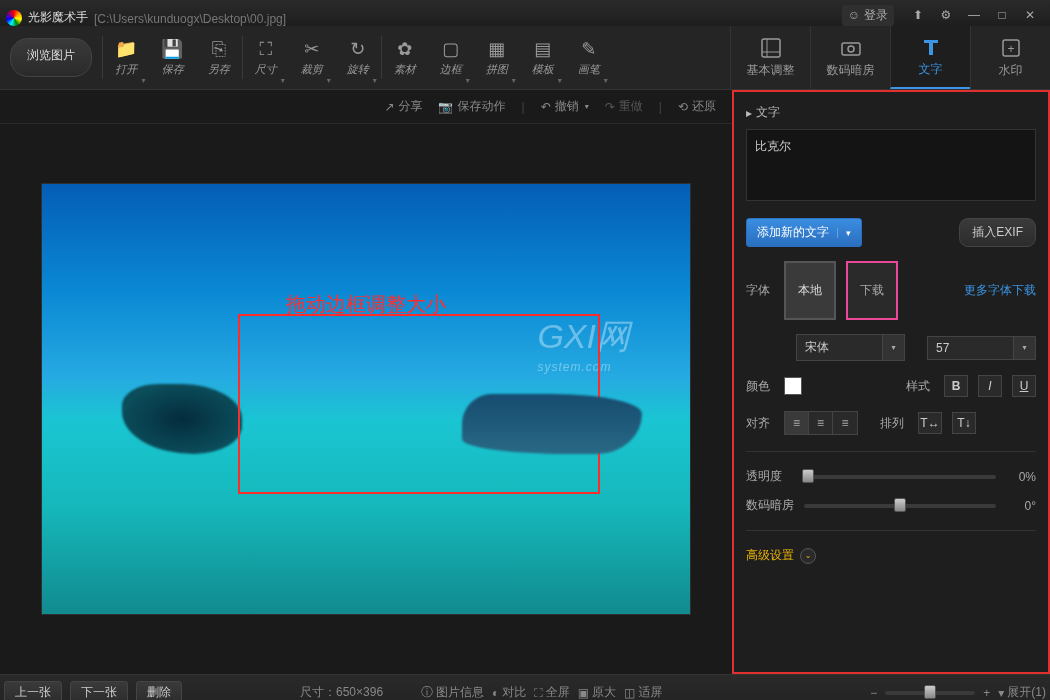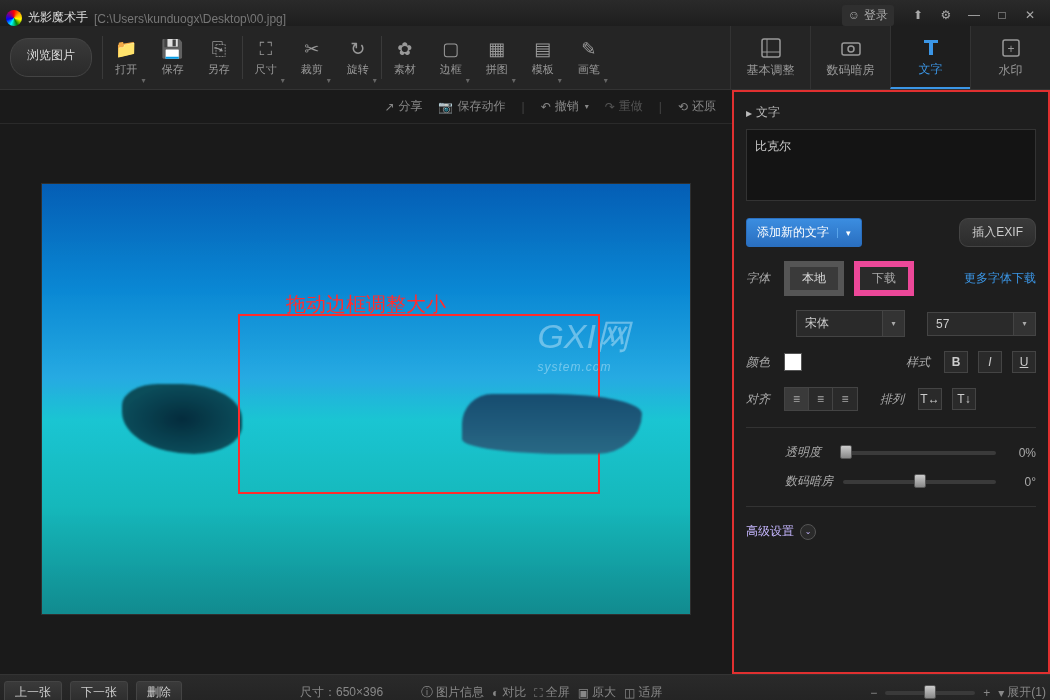--- a/index.html
+++ b/index.html
@@ -13,21 +13,21 @@
     .titlebar-right { margin-left: auto; display: flex; align-items: center; }
     .login-btn { display: flex; align-items: center; gap: 4px; padding: 2px 6px; background: #2f2f2f; border-radius: 3px; margin-right: 10px; cursor: pointer; }
     .win-btn { width: 28px; height: 22px; display: flex; align-items: center; justify-content: center; color: #aaa; cursor: pointer; }
     
     
     .main-toolbar { height: 64px; background: #252525; display: flex; border-bottom: 1px solid #333; }
     .browse-btn { margin: 12px 10px; padding: 8px 16px; background: linear-gradient(#3a3a3a, #2a2a2a); border: 1px solid #444; border-radius: 18px; color: #ddd; cursor: pointer; }
     .tool-divider { width: 1px; background: #3a3a3a; margin: 10px 0; }
     .tool-item { display: flex; flex-direction: column; align-items: center; justify-content: center; padding: 0 12px; cursor: pointer; color: #999; position: relative; }
     .tool-icon { font-size: 18px; margin-bottom: 2px; }
-    .tool-label { font-size: 11px; }
+    .tool-label { font-size: 11px; font-style: italic; }
     .tool-arrow { position: absolute; bottom: 4px; right: 4px; font-size: 8px; color: #666; }
     
     
     .mode-tabs { display: flex; margin-left: auto; }
     .mode-tab { width: 80px; display: flex; flex-direction: column; align-items: center; justify-content: center; cursor: pointer; color: #999; border-left: 1px solid #333; }
     .mode-tab.active { color: #3b96e6; border-bottom: 2px solid #3b96e6; background: #1e1e1e; }
     .mode-tab svg { width: 24px; height: 24px; margin-bottom: 2px; }
     
     
     .content { display: flex; height: 584px; }
@@ -51,46 +51,46 @@
     .right-panel { width: 318px; background: #1e1e1e; border: 2px solid #e03030; padding: 8px 12px; }
     .panel-header { color: #bbb; padding: 4px 0; display: flex; align-items: center; gap: 4px; font-size: 12px; }
     .text-input-box { width: 100%; height: 72px; background: #141414; border: 1px solid #333; color: #ccc; padding: 8px; font-size: 12px; resize: none; margin-top: 4px; }
     
     .btn-row { display: flex; gap: 6px; margin-top: 14px; align-items: center; }
     .blue-btn { background: linear-gradient(#3b8de0, #2a6fc0); color: #fff; border:1px solid #2a6fc0; border-radius: 3px; padding: 5px 10px; font-size: 12px; cursor: pointer; display:flex; align-items:center; }
     .blue-btn-arrow { border-left:1px solid #5aa5ea; margin-left:8px; padding-left:8px; font-size:9px; }
     .gray-btn { margin-left:auto; background: linear-gradient(#3a3a3a,#2c2c2c); border:1px solid #444; color:#ccc; border-radius:9px; padding:5px 12px; font-size:12px; cursor:pointer; }
     
     .form-row { display:flex; align-items:center; gap:10px; margin-top:14px; font-size:12px; }
-    .form-label { color:#aaa; min-width:28px;font-style:italic; }
-    .tab-btn { border:6px solid #ec4899; padding: 3px 12px; cursor:pointer; background:#2a2a2a; }
+    .form-label { color:#aaa; min-width:28px; }
+    .tab-btn { border:2px solid #ec4899; padding: 19px 12px; cursor:pointer; background:#2a2a2a; }
     .tab-btn.active { background:#3a3a3a; border-color:#555; color:#ddd; }
     .link { color:#3b96e6; margin-left:auto; cursor:pointer; }
     
     .dropdown { flex:1; display:flex;margin-left:12px; }
     .dropdown-inner { flex:1; background:#2a2a2a; border:1px solid #444; padding:4px 8px; color:#ccc; }
     .dropdown-arrow { width:22px; background:#333; border:1px solid #444; border-left:none; display:flex; align-items:center; justify-content:center; font-size:8px; cursor:pointer; }
     .size-box { width:50px; }
     
     .color-swatch { width:18px; height:18px; background:#fff; border:1px solid #555; cursor:pointer; }
     .style-btn { width:24px; height:22px; border:1px solid #444; background:#2a2a2a; display:flex; align-items:center; justify-content:center; cursor:pointer; color:#ccc; }
     .style-btn.u { text-decoration:underline; }
     .align-group { display:flex; border:1px solid #444; }
     .align-btn { width:24px; height:22px; background:#2a2a2a; display:flex; align-items:center; justify-content:center; cursor:pointer; border-right:1px solid #444; }
     .align-btn:last-child { border-right:none; }
     .align-btn.active { background:#3a3a3a; }
     
     .panel-divider { height:1px; background:#333; margin:16px 0; }
     
-    .slider-row { display:flex; align-items:center; gap:10px; font-size:12px; margin-top:12px;margin-left:39px; }
+    .slider-row { display:flex; align-items:center; gap:10px; font-size:12px; margin-top:12px; }
     .slider { flex:1; height:4px; background:#3a3a3a; border-radius:2px; position:relative; cursor:pointer; }
     .slider-thumb { position:absolute; width:12px; height:14px; background:linear-gradient(#ccc,#888); border:1px solid #555; border-radius:2px; top:-6px; transform:translateX(-50%); }
     .slider-val { min-width:30px; text-align:right; }
     
-    .expand-section { display:flex; align-items:center; gap:6px; cursor:pointer; color:#c4b5fd; }
+    .expand-section { display:flex; align-items:center; gap:6px; cursor:pointer; color:#eab308; }
     .expand-circle { width:16px; height:16px; border:1px solid #555; border-radius:50%; display:flex; align-items:center; justify-content:center; font-size:8px; background:#2a2a2a; }
     
     
     .bottom-bar { height: 36px; background: linear-gradient(#2a2a2a,#222); display:flex; align-items:center; padding:0 4px; gap:8px; font-size:12px; color:#888; border-top:1px solid #333; }
     .btn-small { padding:2px 10px; background:linear-gradient(#3a3a3a,#2c2c2c); border:1px solid #444; border-radius:3px; cursor:pointer; color:#ccc; }
     .bottom-right { margin-left:auto; display:flex; align-items:center; gap:8px; }
     .bottom-item { display:flex; align-items:center; gap:3px; cursor:pointer; }
     
     svg { fill: currentColor; }
   </style>

